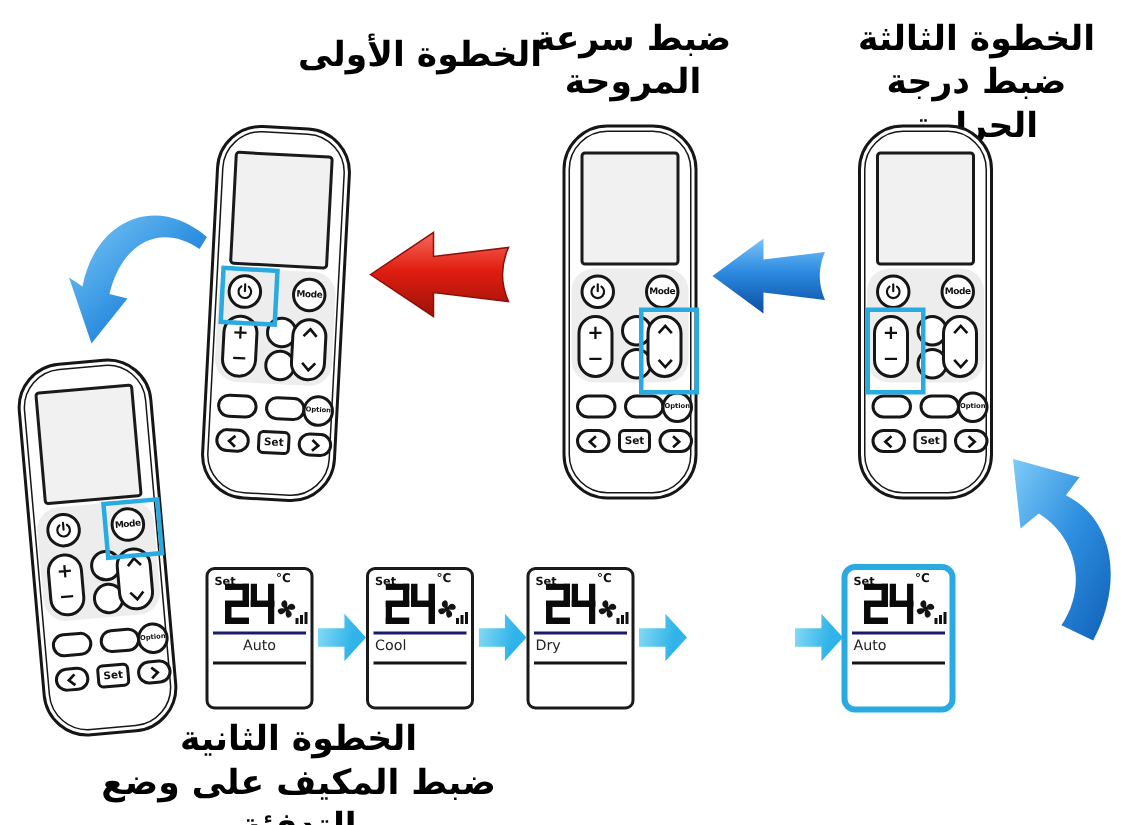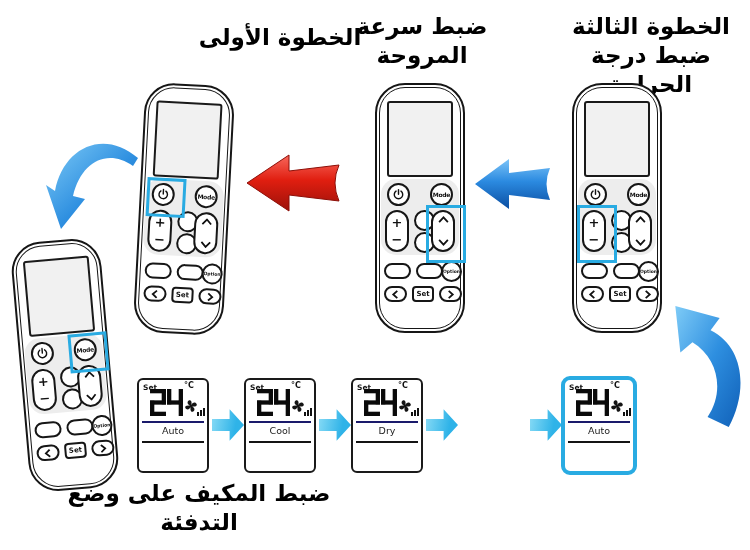--- a/index.html
+++ b/index.html
@@ -71,21 +71,21 @@
   .fanic{position:absolute;left:45px;top:19px;width:14px;height:14px;}
   .fanic-top{left:44px;top:10px;}
   .bars{position:absolute;left:58px;top:27px;display:flex;align-items:flex-end;gap:1px;height:9px;}
   .bars i{display:block;width:2px;background:#111;}
   .bars i:nth-child(1){height:4px;}
   .bars i:nth-child(2){height:6px;}
   .bars i:nth-child(3){height:8px;}
   .bluline{position:absolute;left:3px;right:3px;top:41px;height:2px;background:#1a1a6b;}
   .mlabel{position:absolute;left:4px;right:4px;top:45px;font-size:9.5px;color:#222;}
   .mlabel.al-left{text-align:center;}
-  .mlabel.al-center{text-align:center;}
+  .mlabel.al-center{}
   .blkline{position:absolute;left:3px;right:3px;top:61px;height:2px;background:#141414;}
 
   
   .mini-arrow{position:absolute;top:407px;width:32px;height:36px;z-index:14;
      background:linear-gradient(100deg,#8adcf6,#2fb3e8 70%);
      clip-path:polygon(0% 33%,55% 33%,55% 6%,100% 50%,55% 94%,55% 67%,0% 67%);}
   .ma1{left:212px;}.ma2{left:319px;}.ma3{left:426px;}.ma4{left:530px;}
 
   
   .watermark{position:absolute;left:38px;top:426px;z-index:60;font-size:45px;font-weight:bold;
@@ -101,20 +101,21 @@
     <div>الخطوة الأولى</div>
   </div>
   <div class="title t4">
     <div>ضبط سرعة المروحة</div>
   </div>
   <div class="title t3">
     <div>الخطوة الثالثة</div>
     <div>ضبط درجة الحرارة</div>
   </div>
   <div class="title t2">
+    <div>الخطوة الثانية</div>
     <div>ضبط المكيف على وضع التدفئة</div>
   </div>
 
   <div class="remote r1">
     <div class="rbody"></div>
     <div class="rinner"></div>
     <div class="lcd"></div>
     <div class="panel"></div>
     <div class="btn circle power">
       <svg width="13" height="13" viewBox="0 0 20 20" fill="none" stroke="#111" stroke-width="2.2" stroke-linecap="round">

